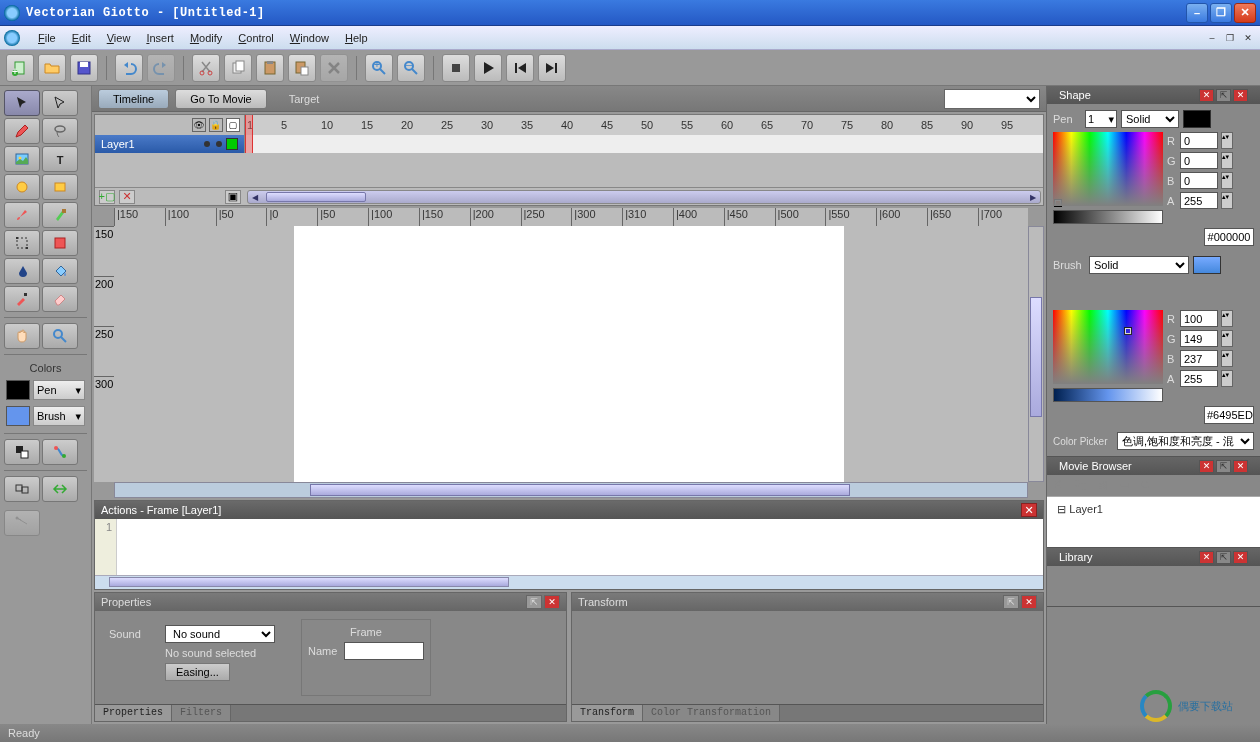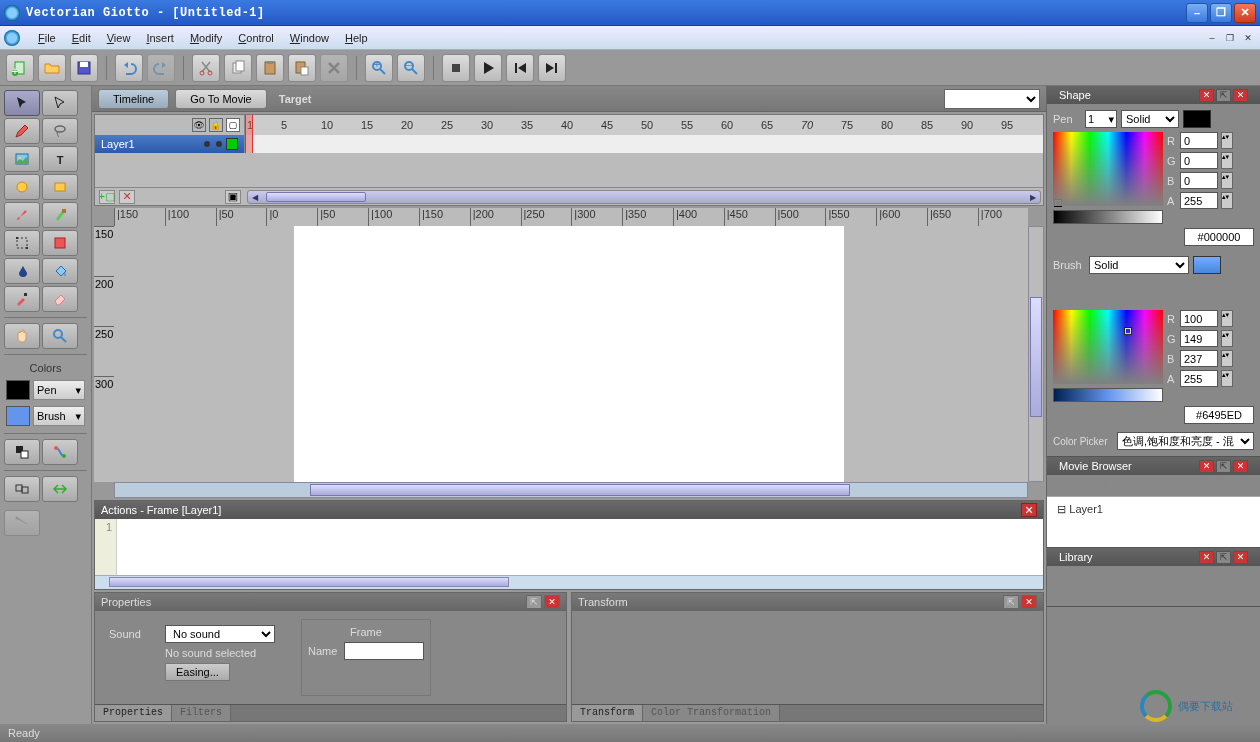--- a/index.html
+++ b/index.html
@@ -41,21 +41,21 @@
 .color-swatch { width: 24px; height: 20px; border: 1px solid #555; }
 .color-select { flex: 1; height: 20px; background: linear-gradient(to bottom,#eee,#ccc); border: 1px solid #888; font-size: 10px; display:flex; align-items:center; justify-content:space-between; padding:0 3px;}
 
 
 .center { flex: 1; display: flex; flex-direction: column; background: #999; min-width: 0; }
 
 
 .tabbar { height: 26px; background: linear-gradient(to bottom,#888,#777); display: flex; align-items: center; padding: 0 6px; gap: 6px; border-bottom: 1px solid #666; }
 .tab-btn { padding: 3px 14px; background: linear-gradient(to bottom,#ddd,#bbb); border: 1px solid #777; border-radius: 3px; cursor: pointer; }
 .tab-btn.active { background: linear-gradient(to bottom,#bcd,#9ab); }
-.target-lbl { color: #ddd; margin-left: 6px; font-weight: bold; }
+.target-lbl { color: #ddd; margin-left: 16px; }
 .target-sel { margin-left: auto; width: 96px; height: 20px; background: white; border: 1px solid #666; }
 
 
 .timeline { background: #aaa; border: 1px solid #777; margin: 2px; }
 .tl-header { height: 20px; display: flex; background: #bbb; }
 .tl-layer-hdr { width: 150px; display:flex; align-items:center; justify-content:flex-end; gap:3px; padding-right:4px; border-right:1px solid #888;}
 .tl-icon-sm { width:14px; height:14px; border:1px solid #666; display:flex; align-items:center; justify-content:center; font-size:9px;}
 .tl-ruler { flex: 1; display: flex; align-items: center; background: #ccc; font-size: 9px; color: #333; position: relative; overflow:hidden;}
 .tl-ruler span { position: absolute; }
 .tl-row { height: 18px; display: flex; }
@@ -128,21 +128,21 @@
 .shape-row .solid-sw { width:28px; height:18px; border:1px solid #333;}
 .hue-picker { width:110px; height:74px; background: linear-gradient(to right, red,yellow,lime,cyan,blue,magenta,red); position:relative;}
 .hue-picker::after { content:""; position:absolute; inset:0; background:linear-gradient(to bottom, rgba(128,128,128,0) 0%, rgba(128,128,128,1) 100%);}
 .hue-marker { position:absolute; width:6px; height:6px; border:1px solid white; box-shadow:0 0 0 1px black;}
 .val-bar { width:110px; height:14px; border:1px solid #555;}
 .rgba-col { display:flex; flex-direction:column; gap:3px;}
 .rgba-row { display:flex; align-items:center; gap:3px;}
 .rgba-row label { color:#ddd; width:10px;}
 .rgba-row .nf { width:38px; height:17px; background:white; border:1px solid #555; display:flex; align-items:center; padding:0 3px;}
 .rgba-row .spin { width:12px; height:17px; background:#ccc; border:1px solid #666; font-size:7px; display:flex; flex-direction:column;}
-.hex-field { width:70px; height:18px; background:white; border:1px solid #555; margin-left:auto; text-align:center; padding:2px;}
+.hex-field { width:50px; height:18px; background:white; border:1px solid #555; margin-left:auto; text-align:center; padding:2px;}
 .brush-sw { width:28px; height:18px; background: linear-gradient(to bottom,#7af,#48d); border:1px solid #333;}
 .movie-body { background:white; padding:4px; min-height:50px;}
 .movie-toolbar { height:22px; display:flex; align-items:center; gap:6px; padding:0 6px; border-bottom:1px solid #aaa;}
 .movie-toolbar .mtb { width:16px; height:16px; color:#888;}
 .lib-body { height:40px; background:#888;}
 
 
 .statusbar { height:18px; background:linear-gradient(to bottom,#888,#777); color:#ddd; display:flex; align-items:center; padding:0 8px; font-family:"Courier New",monospace;}
 
 
@@ -482,21 +482,21 @@
             <span style="left: 156px;">20</span>
             <span style="left: 196px;">25</span>
             <span style="left: 236px;">30</span>
             <span style="left: 276px;">35</span>
             <span style="left: 316px;">40</span>
             <span style="left: 356px;">45</span>
             <span style="left: 396px;">50</span>
             <span style="left: 436px;">55</span>
             <span style="left: 476px;">60</span>
             <span style="left: 516px;">65</span>
-            <span style="left: 556px; font-style: italic;">70</span>
+            <span style="left: 556px;">70</span>
             <span style="left: 596px;">75</span>
             <span style="left: 636px;">80</span>
             <span style="left: 676px;">85</span>
             <span style="left: 716px;">90</span>
             <span style="left: 756px;">95</span>
           </div>
       </div>
       <div class="tl-row">
         <div class="tl-layer-cell">
           <span>Layer1</span>
@@ -532,21 +532,21 @@
           <span>|150</span>
           <span>|100</span>
           <span>|50</span>
           <span>|0</span>
           <span>|50</span>
           <span>|100</span>
           <span>|150</span>
           <span>|200</span>
           <span>|250</span>
           <span>|300</span>
-          <span>|350</span>
+          <span>|310</span>
           <span>|400</span>
           <span>|450</span>
           <span>|500</span>
           <span>|550</span>
           <span>|600</span>
           <span>|650</span>
           <span>|700</span>
         </div>
       <div class="ruler-v" id="ruler-v">
           <span>150</span>

